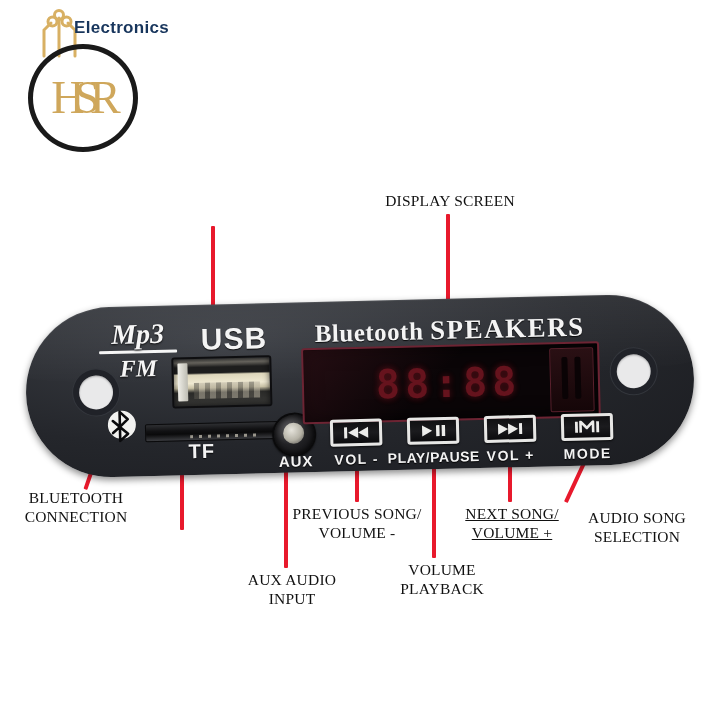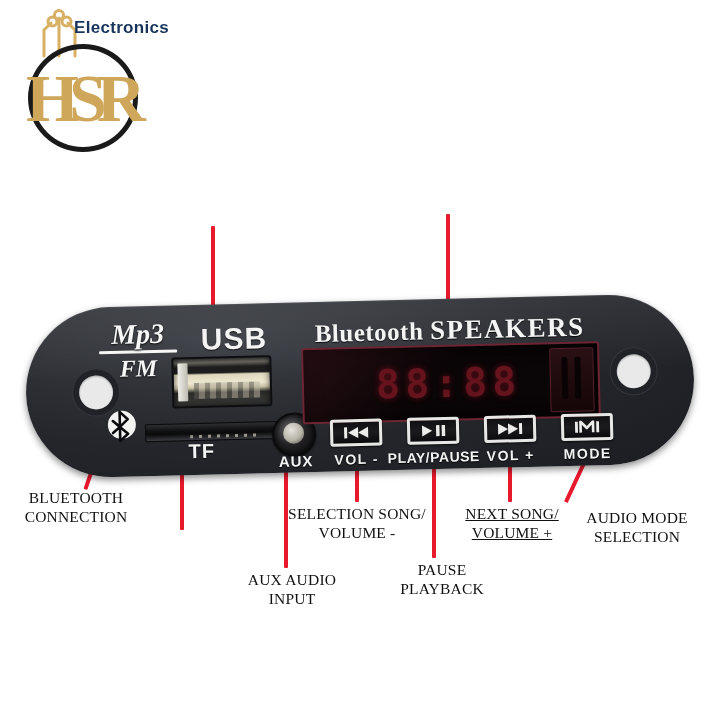--- a/index.html
+++ b/index.html
@@ -16,21 +16,21 @@
   .logo-wrap{position:absolute;left:8px;top:2px;width:175px;height:150px;}
   .logo-circle{
     position:absolute;left:20px;top:42px;width:110px;height:108px;
     border:5px solid #1a1a1a;border-radius:50%;
     box-sizing:border-box;
   }
   .logo-mono{
     position:absolute;left:20px;top:42px;width:110px;height:108px;
     display:flex;align-items:center;justify-content:center;
     color:#cfa75b;font-family:"Liberation Serif",serif;
-    font-size:68px;font-weight:bold;letter-spacing:-10px;
+    font-size:46px;font-weight:normal;letter-spacing:-10px;
     line-height:1;text-indent:-4px;
   }
   .logo-brand{
     position:absolute;left:66px;top:16px;
     color:#17355c;font-family:"Liberation Sans",sans-serif;
     font-size:17px;font-weight:bold;letter-spacing:.3px;
   }
   .circuit{position:absolute;left:26px;top:2px;}
 
   
@@ -194,32 +194,33 @@
       </g>
       <circle cx="18.5" cy="17.5" r="4.5" fill="none" stroke="#d8b063" stroke-width="3"></circle>
       <circle cx="25" cy="11" r="4.5" fill="none" stroke="#d8b063" stroke-width="3"></circle>
       <circle cx="32.5" cy="17.5" r="4.5" fill="none" stroke="#d8b063" stroke-width="3"></circle>
     </svg>
     <div class="logo-circle"></div>
     <div class="logo-mono">HSR</div>
     <div class="logo-brand">Electronics</div>
   </div>
 
+  <div class="label" style="left:375px;top:192px;width:150px;">DISPLAY SCREEN</div>
 
   <div class="label" style="left:8px;top:489px;width:136px;">BLUETOOTH
 CONNECTION</div>
   <div class="label" style="left:228px;top:571px;width:128px;">AUX AUDIO
 INPUT</div>
-  <div class="label" style="left:281px;top:505px;width:152px;">SELECTION SONG/
+  <div class="label" style="left:281px;top:505px;width:152px;">PREVIOUS SONG/
 VOLUME -</div>
-  <div class="label" style="left:384px;top:561px;width:116px;">PAUSE
+  <div class="label" style="left:384px;top:561px;width:116px;">VOLUME
 PLAYBACK</div>
   <div class="label" style="left:447px;top:505px;width:130px;text-decoration:underline;">NEXT SONG/
 VOLUME +</div>
-  <div class="label" style="left:570px;top:509px;width:134px;">AUDIO MODE
+  <div class="label" style="left:570px;top:509px;width:134px;">AUDIO SONG
 SELECTION</div>
 
   <div class="ptr" style="left:211px;top:226px;width:4px;height:84px;"></div>
   <div class="ptr" style="left:446px;top:214px;width:4px;height:106px;"></div>
 
   <div class="ptr" style="left:99px;top:444px;width:4px;height:48px;transform:rotate(19deg);"></div>
   <div class="ptr" style="left:180px;top:444px;width:4px;height:86px;"></div>
   <div class="ptr" style="left:284px;top:448px;width:4px;height:120px;"></div>
   <div class="ptr" style="left:355px;top:452px;width:4px;height:50px;"></div>
   <div class="ptr" style="left:432px;top:450px;width:4px;height:108px;"></div>

